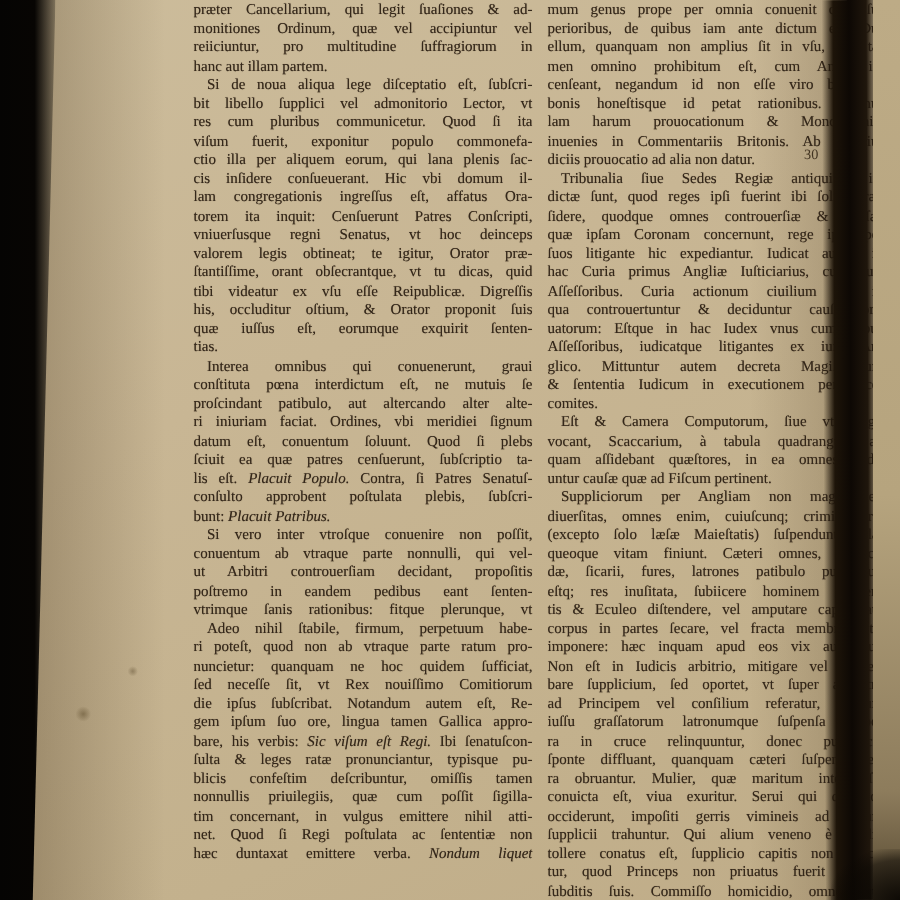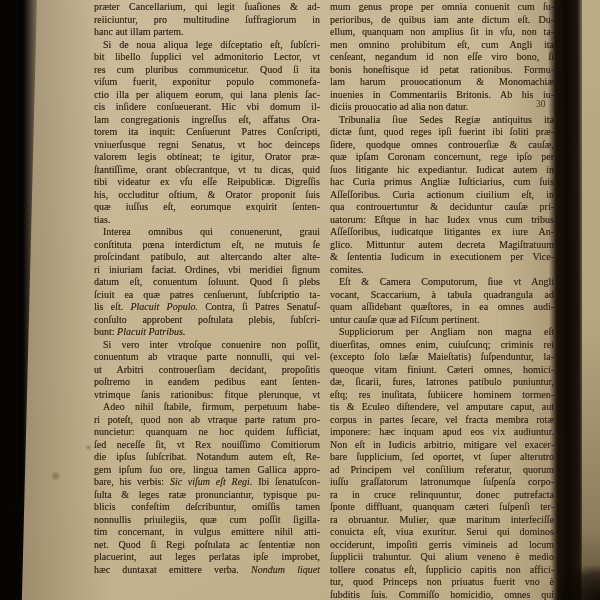--- a/index.html
+++ b/index.html
@@ -21,21 +21,21 @@
   .next-page-edge{position:absolute;left:582px;top:0;width:18px;height:600px;
          background:linear-gradient(180deg,#bdab86 0%,#b6a47e 55%,#8d7c5c 88%,#554730 100%);}
   .corner-dark{position:absolute;right:0;bottom:0;width:46px;height:34px;
          background:radial-gradient(ellipse at 100% 100%,rgba(10,7,3,.95) 0%,rgba(10,7,3,.55) 55%,rgba(10,7,3,0) 75%);}
   .spot{position:absolute;border-radius:50%;}
   .spot.a{left:50px;top:471px;width:11px;height:10px;
          background:radial-gradient(circle,rgba(96,78,46,.55) 0%,rgba(96,78,46,0) 70%);}
   .spot.b{left:85px;top:444px;width:7px;height:7px;
          background:radial-gradient(circle,rgba(90,74,44,.45) 0%,rgba(90,74,44,0) 70%);}
   .col{position:absolute;top:1px;height:599px;overflow:hidden;color:#34271a;
-       text-shadow:0 0 .5px rgba(46,32,16,.55);}
+       text-shadow:0 0 .5px rgba(46,32,16,.55);margin-left:35px;}
   .col-left{left:94px;width:226px;}
   .col-right{left:330px;width:224px;}
   .line{height:12.5px;line-height:12.55px;font-size:10px;overflow:hidden;
         text-align:justify;text-align-last:justify;white-space:normal;}
   .line.end{text-align:right;text-align-last:left;}
   .line.ind{padding-left:9px;}
   .line .it{font-style:italic;}
   .margin-note{position:absolute;color:rgba(52,39,22,.9);font-size:9.5px;
         line-height:10px;}
 </style>
@@ -44,20 +44,21 @@
 
 <div class="scan">
   <div class="paper"></div>
   <div class="paper-shade-left"></div>
   <div class="paper-shade-right"></div>
   <div class="spot a"></div>
   <div class="spot b"></div>
 
   <div class="col col-left" id="col-left">
       <div class="line"><span>præter Cancellarium, qui legit ſuaſiones &amp; ad-</span></div>
+      <div class="line"><span>monitiones Ordinum, quæ vel accipiuntur vel</span></div>
       <div class="line"><span>reiiciuntur, pro multitudine ſuffragiorum in</span></div>
       <div class="line end"><span>hanc aut illam partem.</span></div>
       <div class="line ind"><span>Si de noua aliqua lege diſceptatio eſt, ſubſcri-</span></div>
       <div class="line"><span>bit libello ſupplici vel admonitorio Lector, vt</span></div>
       <div class="line"><span>res cum pluribus communicetur. Quod ſi ita</span></div>
       <div class="line"><span>viſum fuerit, exponitur populo commonefa-</span></div>
       <div class="line"><span>ctio illa per aliquem eorum, qui lana plenis ſac-</span></div>
       <div class="line"><span>cis inſidere conſueuerant. Hic vbi domum il-</span></div>
       <div class="line"><span>lam congregationis ingreſſus eſt, affatus Ora-</span></div>
       <div class="line"><span>torem ita inquit: Cenſuerunt Patres Conſcripti,</span></div>
@@ -87,21 +88,20 @@
       <div class="line"><span>nuncietur: quanquam ne hoc quidem ſufficiat,</span></div>
       <div class="line"><span>ſed neceſſe ſit, vt Rex nouiſſimo Comitiorum</span></div>
       <div class="line"><span>die ipſus ſubſcribat. Notandum autem eſt, Re-</span></div>
       <div class="line"><span>gem ipſum ſuo ore, lingua tamen Gallica appro-</span></div>
       <div class="line"><span>bare, his verbis: </span><span class="it">Sic viſum eſt Regi.</span><span> Ibi ſenatuſcon-</span></div>
       <div class="line"><span>ſulta &amp; leges ratæ pronunciantur, typisque pu-</span></div>
       <div class="line"><span>blicis confeſtim deſcribuntur, omiſſis tamen</span></div>
       <div class="line"><span>nonnullis priuilegiis, quæ cum poſſit ſigilla-</span></div>
       <div class="line"><span>tim concernant, in vulgus emittere nihil atti-</span></div>
       <div class="line"><span>net. Quod ſi Regi poſtulata ac ſententiæ non</span></div>
-      <div class="line"><span>placuerint, aut leges perlatas ipſe improbet,</span></div>
       <div class="line"><span>hæc duntaxat emittere verba. </span><span class="it">Nondum liquet</span></div>
     </div>
   <div class="col col-right" id="col-right">
       <div class="line"><span>mum genus prope per omnia conuenit cum ſu-</span></div>
       <div class="line"><span>perioribus, de quibus iam ante dictum eſt. Du-</span></div>
       <div class="line"><span>ellum, quanquam non amplius ſit in vſu, non ta-</span></div>
       <div class="line"><span>men omnino prohibitum eſt, cum Angli ita</span></div>
       <div class="line"><span>cenſeant, negandum id non eſſe viro bono, ſi</span></div>
       <div class="line"><span>bonis honeſtisque id petat rationibus. Formu-</span></div>
       <div class="line"><span>lam harum prouocationum &amp; Monomachiæ</span></div>

